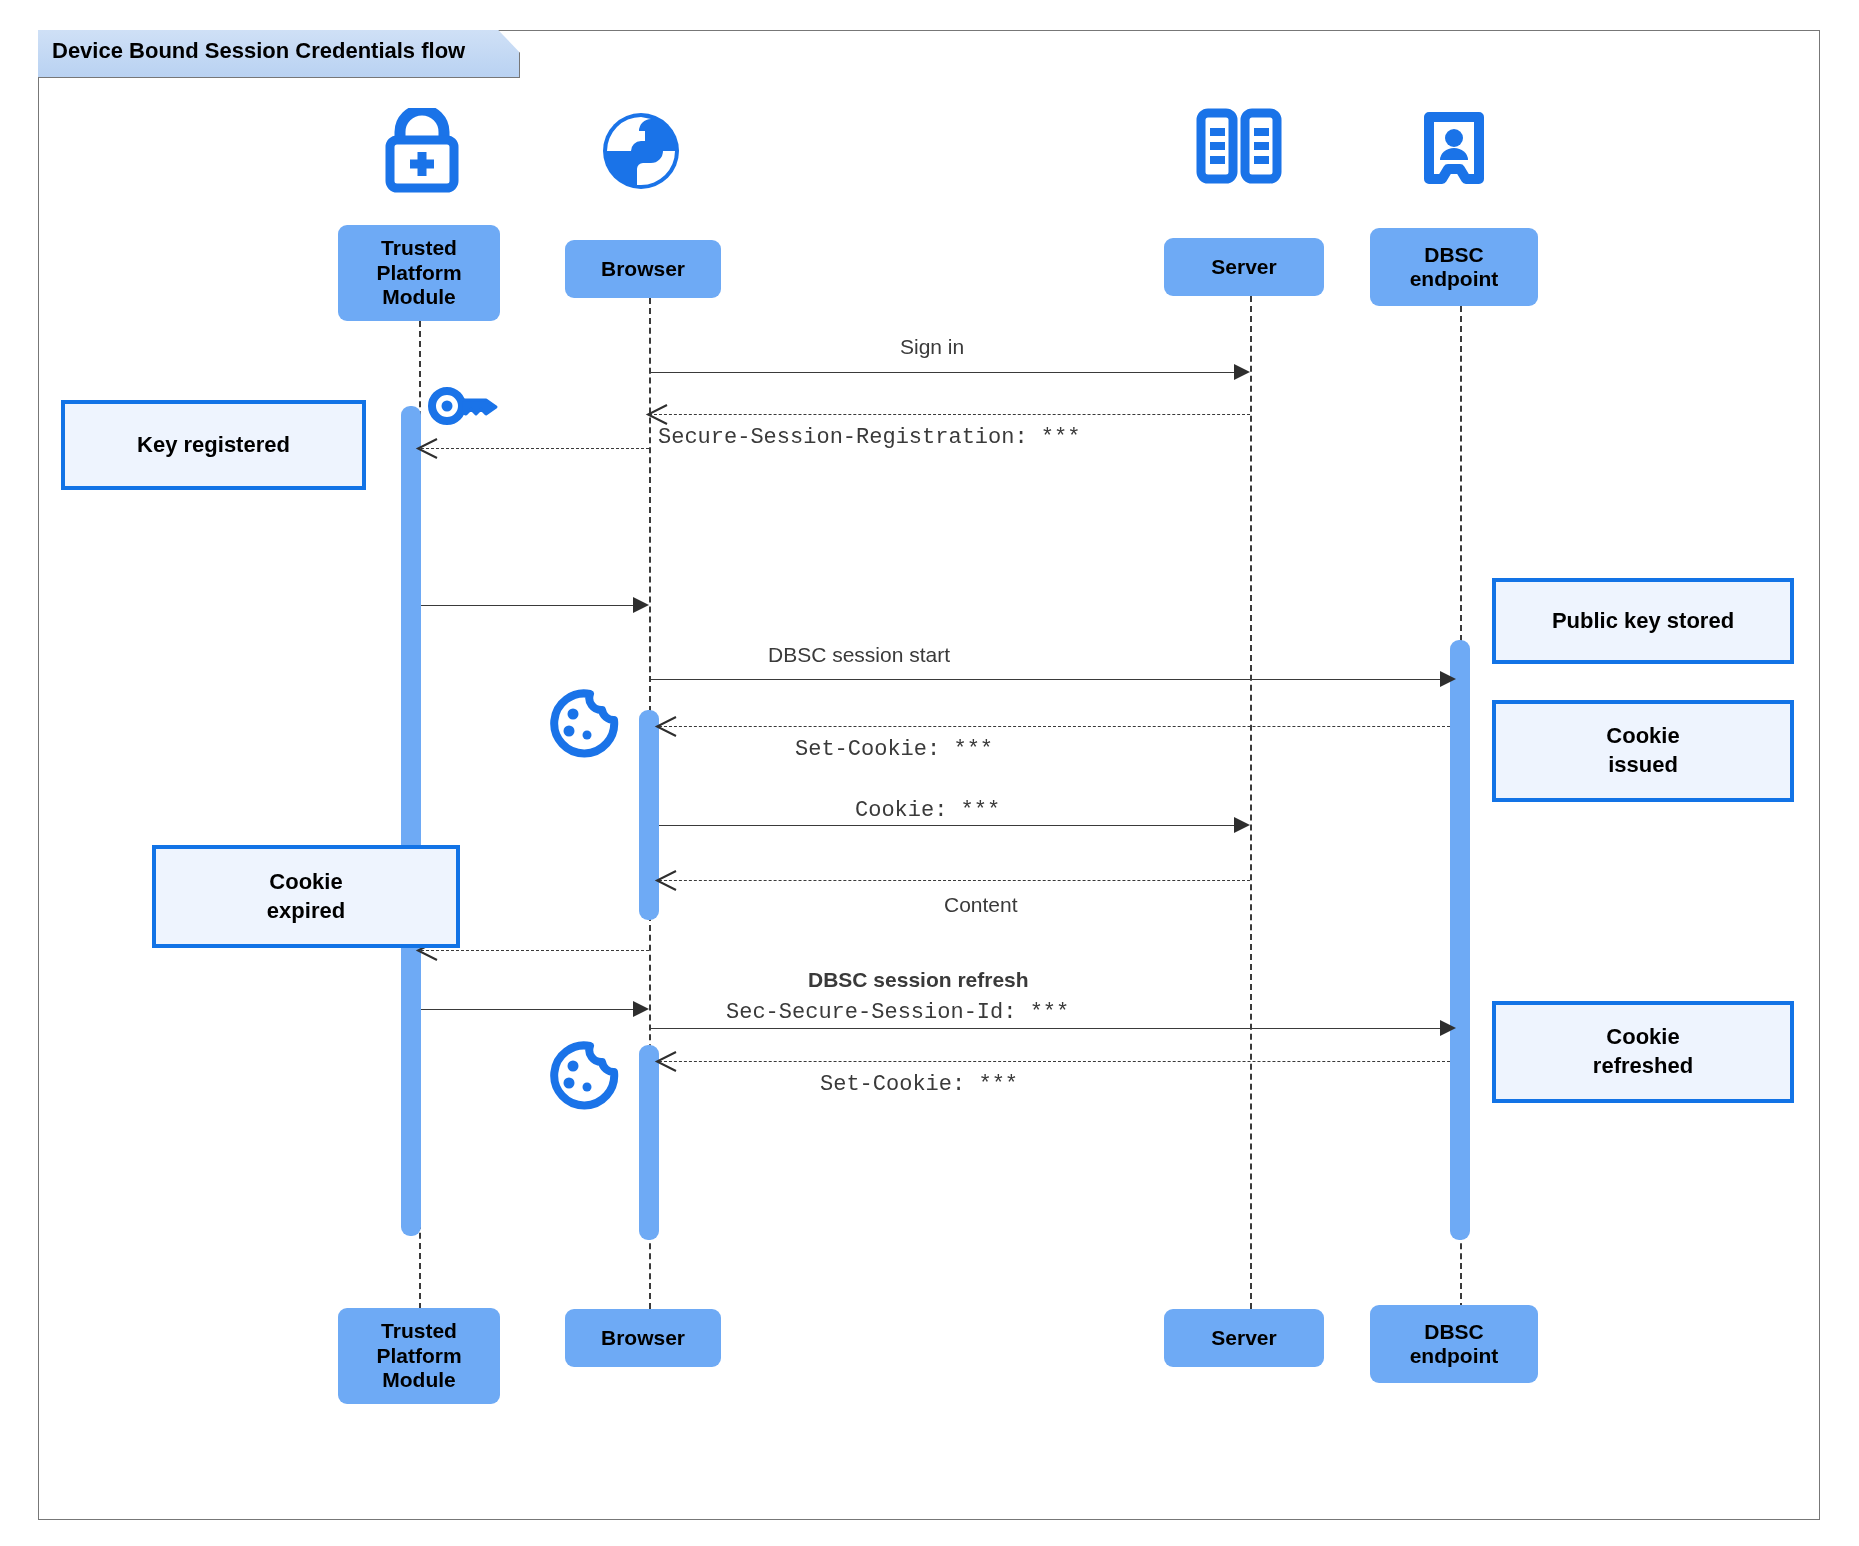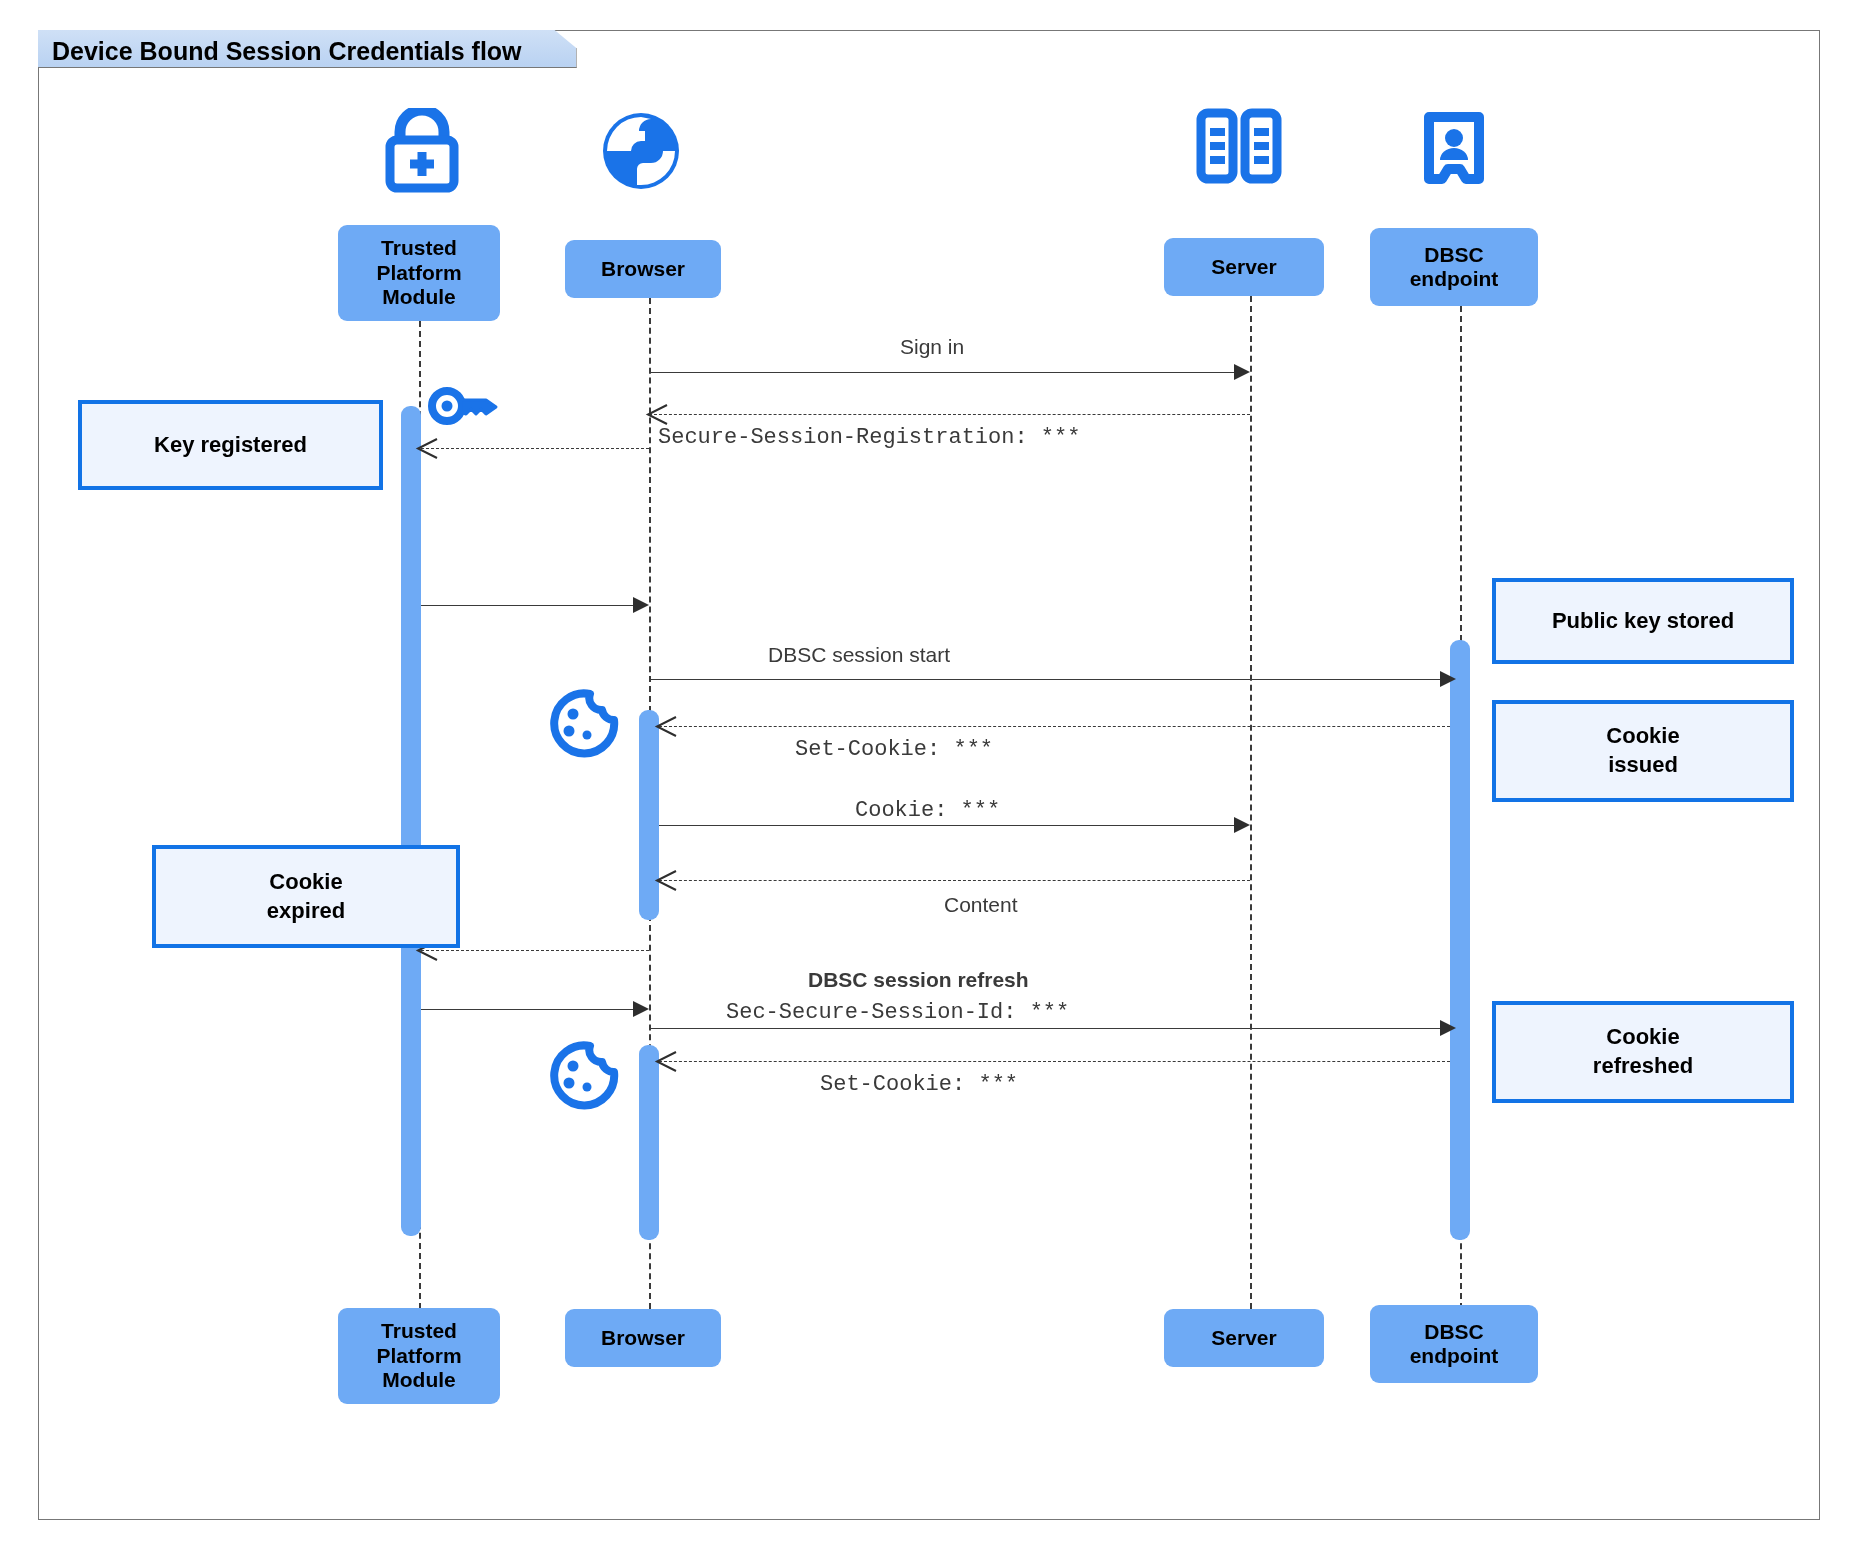--- a/index.html
+++ b/index.html
@@ -3,25 +3,25 @@
 <meta charset="utf-8">
 <style>
   html,body{margin:0;padding:0;background:#fff;}
   body{font-family:"Liberation Sans",sans-serif;}
   #root{position:relative;width:1859px;height:1546px;background:#ffffff;overflow:hidden;}
 
   
   .frame{position:absolute;left:38px;top:30px;width:1782px;height:1490px;
          border:1.5px solid #777;background:#fff;box-sizing:border-box;}
   .frame-title-wrap{position:absolute;left:38px;top:30px;height:44px;}
-  .frame-title{position:relative;display:inline-block;height:38px;line-height:42px;
+  .frame-title{position:relative;display:inline-block;height:48px;line-height:42px;
       padding:0 54px 0 14px;box-sizing:border-box;
       background:linear-gradient(#cfe0f6,#b9d2f2);
       border-right:1.5px solid #777;border-bottom:1.5px solid #777;
-      font-weight:bold;font-size:25px;color:#000;white-space:nowrap;
+      font-weight:bold;font-size:22px;color:#000;white-space:nowrap;
       clip-path:polygon(0 0,calc(100% - 22px) 0,100% 48%,100% 100%,0 100%);}
 
   
   .plabel{position:absolute;background:#6eaaf5;border-radius:9px;color:#000;
       font-weight:bold;font-size:21px;text-align:center;display:flex;
       align-items:center;justify-content:center;line-height:1.16;box-sizing:border-box;}
   .lifeline{position:absolute;width:0;border-left:2px dashed #3a3a3a;}
 
   .icon{position:absolute;}
 
@@ -202,21 +202,21 @@
   <div class="arrow-solid arrow-right" style="left:1440px;top:1020px;"></div>
 
   <div class="msg-line dashed" style="left:659px;top:1061px;width:791px;"></div>
   <div class="arrow-open" style="left:654px;top:1051px;">
     <svg width="24" height="22" viewBox="0 0 24 22">
         <path d="M22 1 L3 10.5 L22 20" fill="none" stroke="#2e2e2e" stroke-width="2"></path>
       </svg>
   </div>
   <div class="mlabel mono" style="left:820px;top:1072px;">Set-Cookie: ***</div>
 
-  <div class="note" style="left:78px;top:400px;width:305px;height:90px;">
+  <div class="note" style="left:61px;top:400px;width:305px;height:90px;">
     <span>Key registered</span>
   </div>
   <div class="note" style="left:152px;top:845px;width:308px;height:103px;">
     <span>Cookie<br>expired</span>
   </div>
   <div class="note" style="left:1492px;top:578px;width:302px;height:86px;">
     <span>Public key stored</span>
   </div>
   <div class="note" style="left:1492px;top:700px;width:302px;height:102px;">
     <span>Cookie<br>issued</span>

